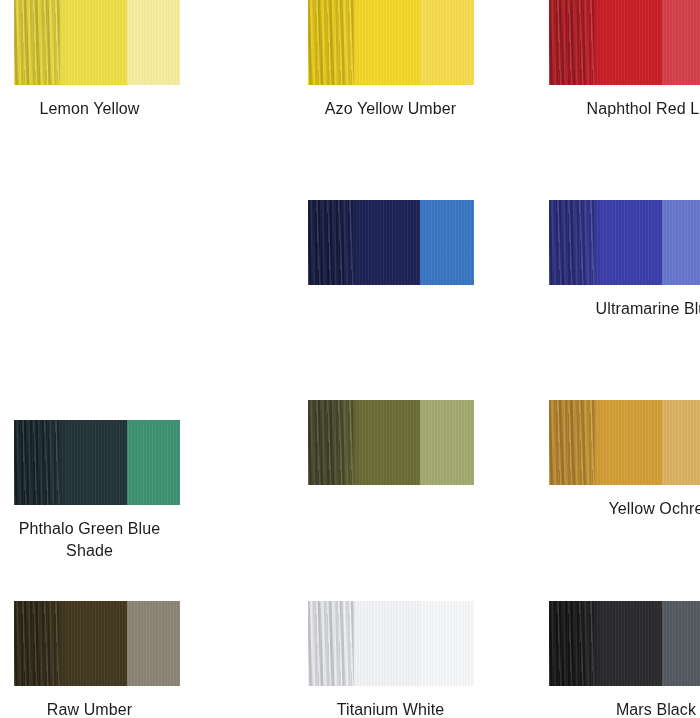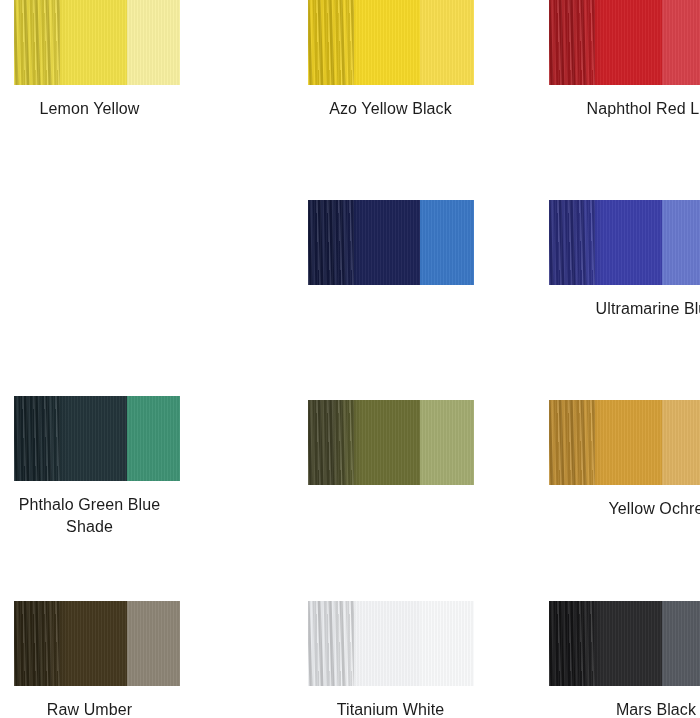--- a/index.html
+++ b/index.html
@@ -109,21 +109,21 @@
       </div>
       <div class="swatch-label">Lemon Yellow</div>
     </div>
     <div class="swatch-cell col-1" style="left: 266px; top: 0px;">
       <div class="swatch-chip">
         <div class="masstone" style="background: linear-gradient(90deg, rgb(232, 201, 24) 0%, rgb(232, 201, 24) 22%, rgb(245, 216, 40) 48%, rgb(245, 216, 40) 100%);"></div>
         <div class="texture" style="background: repeating-linear-gradient(88deg, rgba(255, 255, 255, 0.22) 0px, rgba(255, 255, 255, 0.22) 1px, rgba(0, 0, 0, 0.3) 2px, rgba(0, 0, 0, 0.3) 4px, rgba(255, 255, 255, 0.1) 5px, rgba(255, 255, 255, 0.1) 7px, rgba(0, 0, 0, 0.18) 8px, rgba(0, 0, 0, 0.18) 11px);"></div>
         <div class="tint" style="background: rgb(247, 221, 78);"></div>
         <div class="sheen"></div>
       </div>
-      <div class="swatch-label">Azo Yellow Black</div>
+      <div class="swatch-label">Azo Yellow Umber</div>
     </div>
     <div class="swatch-cell col-2" style="left: 533px; top: 0px;">
       <div class="swatch-chip">
         <div class="masstone" style="background: linear-gradient(90deg, rgb(171, 26, 32) 0%, rgb(171, 26, 32) 22%, rgb(203, 32, 39) 48%, rgb(203, 32, 39) 100%);"></div>
         <div class="texture" style="background: repeating-linear-gradient(88deg, rgba(255, 255, 255, 0.22) 0px, rgba(255, 255, 255, 0.22) 1px, rgba(0, 0, 0, 0.3) 2px, rgba(0, 0, 0, 0.3) 4px, rgba(255, 255, 255, 0.1) 5px, rgba(255, 255, 255, 0.1) 7px, rgba(0, 0, 0, 0.18) 8px, rgba(0, 0, 0, 0.18) 11px);"></div>
         <div class="tint" style="background: rgb(213, 65, 74);"></div>
         <div class="sheen"></div>
       </div>
       <div class="swatch-label">Naphthol Red Light</div>
     </div>
@@ -137,21 +137,21 @@
     </div>
     <div class="swatch-cell col-2" style="left: 533px; top: 200px;">
       <div class="swatch-chip">
         <div class="masstone" style="background: linear-gradient(90deg, rgb(42, 44, 124) 0%, rgb(42, 44, 124) 22%, rgb(60, 63, 168) 48%, rgb(60, 63, 168) 100%);"></div>
         <div class="texture" style="background: repeating-linear-gradient(88deg, rgba(255, 255, 255, 0.22) 0px, rgba(255, 255, 255, 0.22) 1px, rgba(0, 0, 0, 0.3) 2px, rgba(0, 0, 0, 0.3) 4px, rgba(255, 255, 255, 0.1) 5px, rgba(255, 255, 255, 0.1) 7px, rgba(0, 0, 0, 0.18) 8px, rgba(0, 0, 0, 0.18) 11px);"></div>
         <div class="tint" style="background: rgb(104, 120, 204);"></div>
         <div class="sheen"></div>
       </div>
       <div class="swatch-label">Ultramarine Blue</div>
     </div>
-    <div class="swatch-cell col-0" style="left: -1px; top: 396px;">
+    <div class="swatch-cell col-0" style="left: -1px; top: 420px;">
       <div class="swatch-chip">
         <div class="masstone" style="background: linear-gradient(90deg, rgb(22, 36, 42) 0%, rgb(22, 36, 42) 22%, rgb(35, 52, 58) 48%, rgb(35, 52, 58) 100%);"></div>
         <div class="texture" style="background: repeating-linear-gradient(88deg, rgba(255, 255, 255, 0.22) 0px, rgba(255, 255, 255, 0.22) 1px, rgba(0, 0, 0, 0.3) 2px, rgba(0, 0, 0, 0.3) 4px, rgba(255, 255, 255, 0.1) 5px, rgba(255, 255, 255, 0.1) 7px, rgba(0, 0, 0, 0.18) 8px, rgba(0, 0, 0, 0.18) 11px);"></div>
         <div class="tint" style="background: rgb(63, 146, 116);"></div>
         <div class="sheen"></div>
       </div>
       <div class="swatch-label">Phthalo Green Blue Shade</div>
     </div>
     <div class="swatch-cell col-1" style="left: 266px; top: 400px;">
       <div class="swatch-chip">

